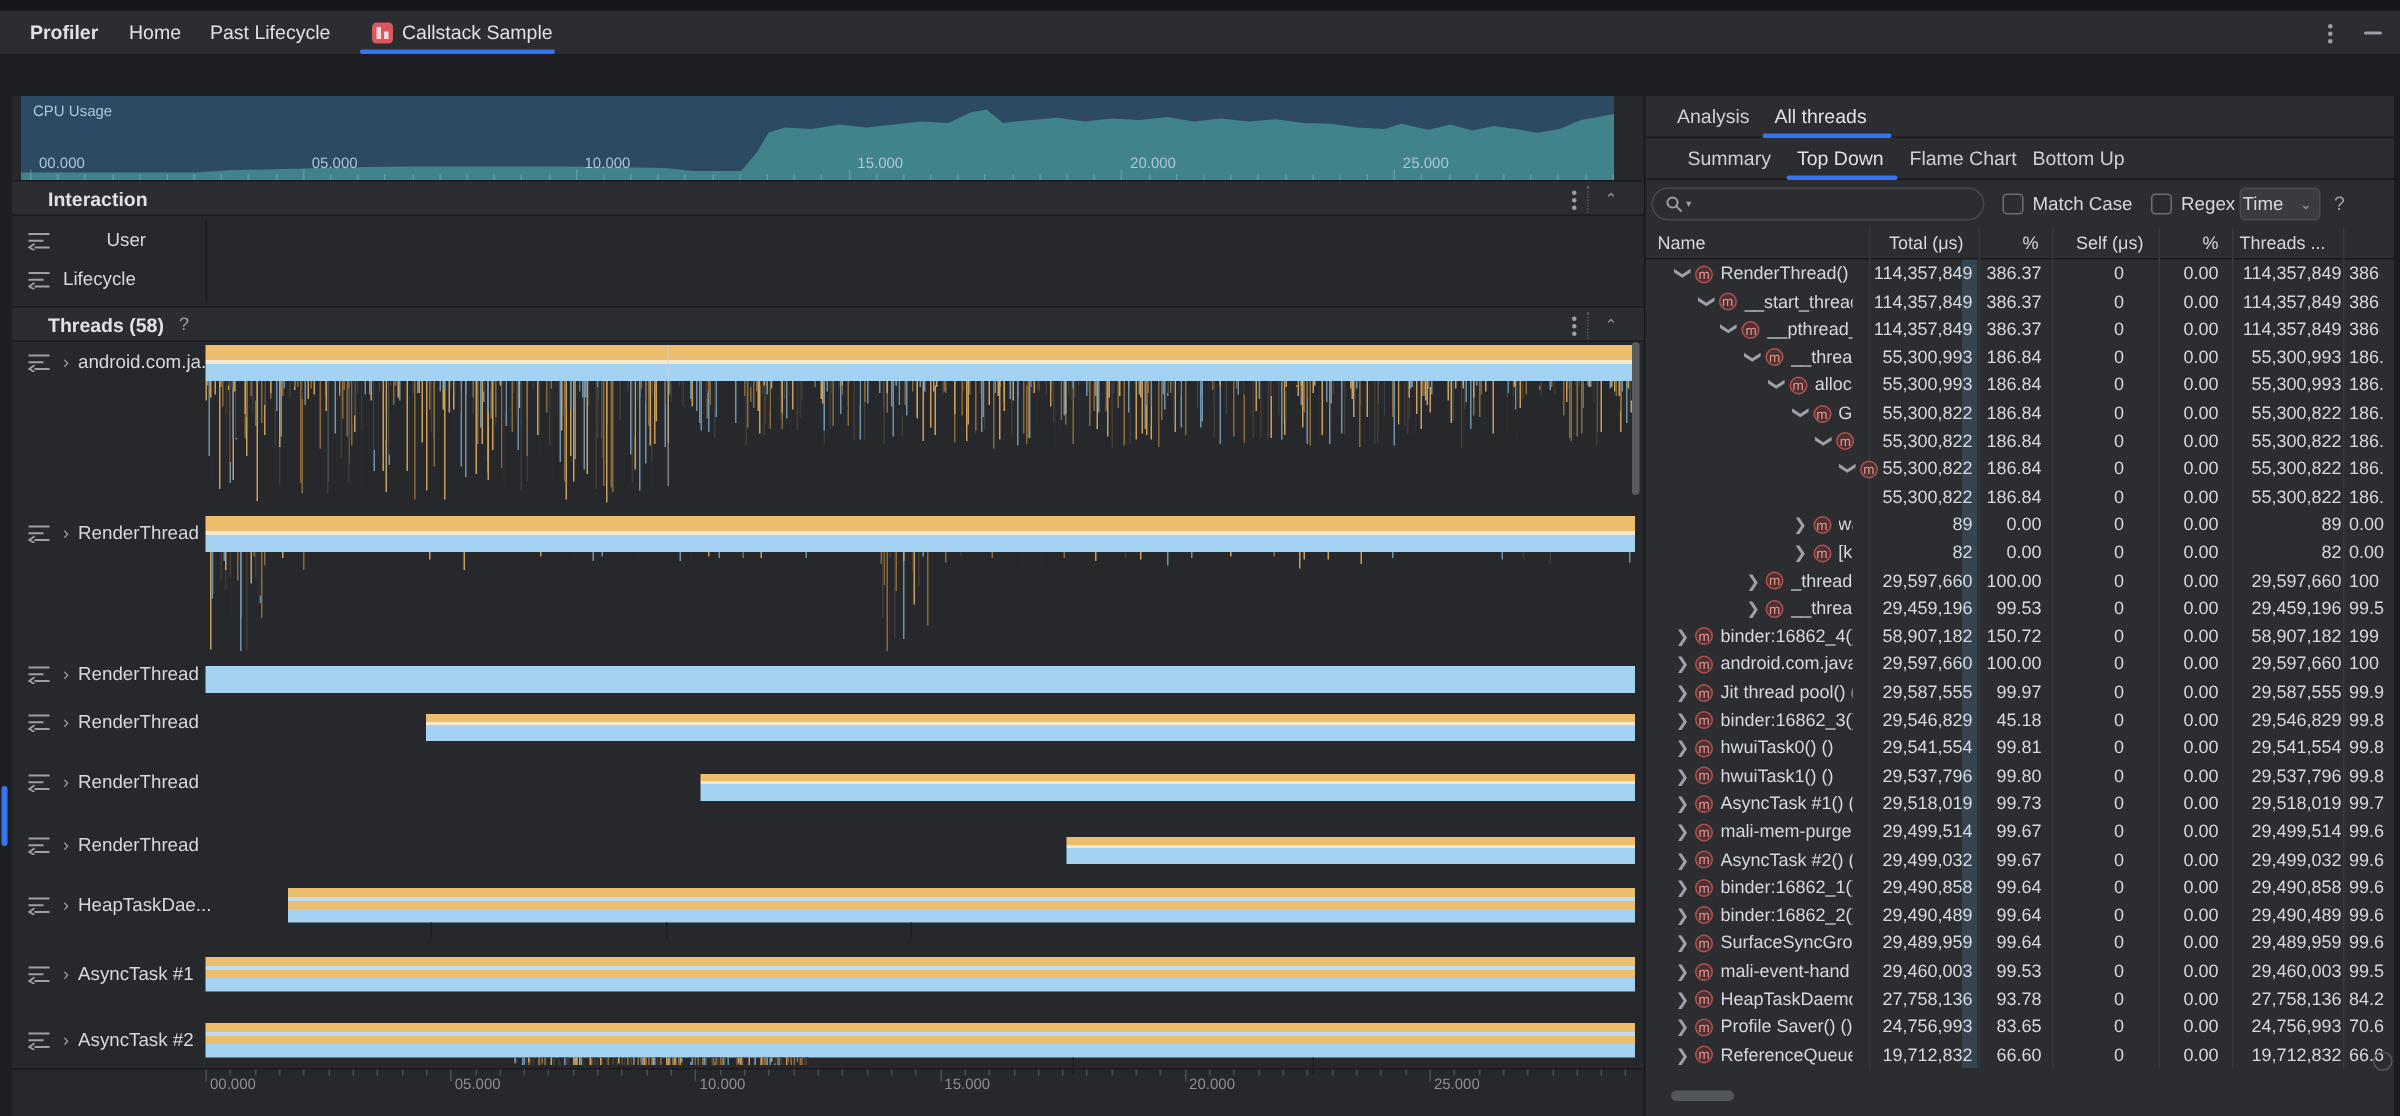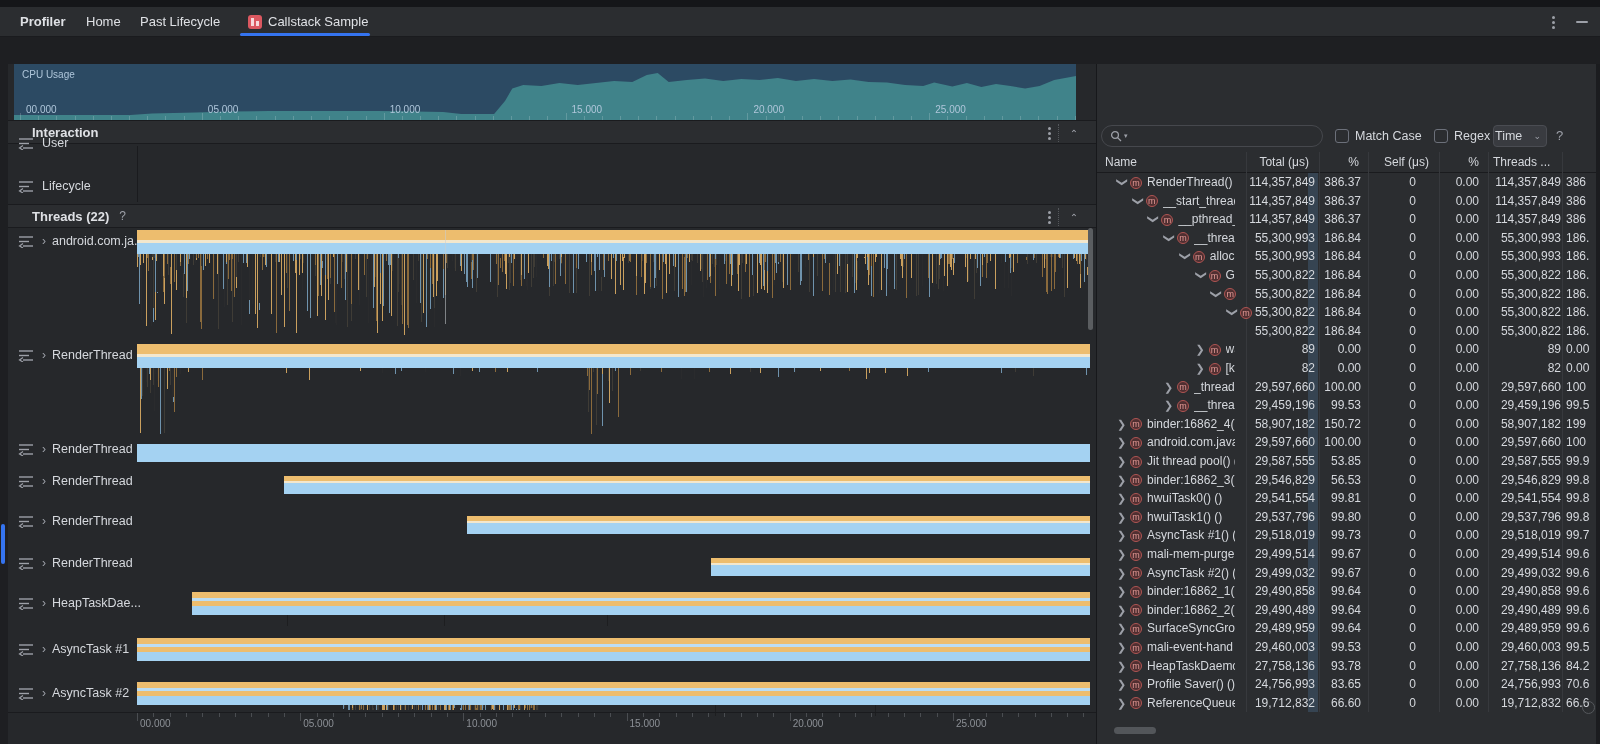--- a/index.html
+++ b/index.html
@@ -140,21 +140,21 @@
       <span class="sec-title">Interaction</span>
       <span class="kebab hdr-kebab">
           <i></i>
           <i></i>
           <i></i>
         </span>
       <span class="hdr-dotsep"></span>
       <span class="hdr-caret">⌃</span>
     </div>
     <div id="interaction-rows">
-        <div class="row-label" style="left: 10px; top: 72px;">
+        <div class="row-label" style="left: 10px; top: 89px; gap: 29px;">
           <svg class="track-ico" viewBox="0 0 16 13">
             <g stroke="#9DA0A8" stroke-width="1.4" fill="none">
               <line x1="1" y1="2" x2="15" y2="2"></line>
               <line x1="1" y1="6.5" x2="11" y2="6.5"></line>
               <line x1="5" y1="11" x2="15" y2="11"></line>
               <path d="M5 8.5 L1.5 11 L5 13" stroke-width="1.2"></path>
             </g>
           </svg>
           <span>User</span>
         </div>
@@ -166,21 +166,21 @@
               <line x1="5" y1="11" x2="15" y2="11"></line>
               <path d="M5 8.5 L1.5 11 L5 13" stroke-width="1.2"></path>
             </g>
           </svg>
           <span>Lifecycle</span>
         </div>
       </div>
     <div id="int-divider" style="top:82px;height:56px"></div>
 
     <div class="sec-hdr" style="top:140px">
-      <span class="sec-title">Threads (22)</span>
+      <span class="sec-title">Threads (58)</span>
       <span class="qmark">?</span>
       <span class="kebab hdr-kebab">
           <i></i>
           <i></i>
           <i></i>
         </span>
       <span class="hdr-dotsep"></span>
       <span class="hdr-caret">⌃</span>
     </div>
 
@@ -1401,20 +1401,44 @@
         <div class="ax-label" style="left: 132px;">00.000</div>
         <div class="ax-label" style="left: 295.185px;">05.000</div>
         <div class="ax-label" style="left: 458.37px;">10.000</div>
         <div class="ax-label" style="left: 621.555px;">15.000</div>
         <div class="ax-label" style="left: 784.74px;">20.000</div>
         <div class="ax-label" style="left: 947.925px;">25.000</div>
       </div>
   </div>
 
   <div class="abs" id="right">
+    <div class="rtab-row" style="top:0">
+      <div class="rtab" style="left:21px">
+          <span>Analysis</span>
+        </div>
+      <div class="rtab" style="left:86px;color:#DFE1E5">
+          <span>All threads</span>
+        </div>
+      <div class="runderline" style="left:78px;width:86px"></div>
+    </div>
+    <div class="rtab-row" style="top:28px">
+      <div class="rtab" style="left:28px">
+          <span>Summary</span>
+        </div>
+      <div class="rtab" style="left:101px;color:#DFE1E5">
+          <span>Top Down</span>
+        </div>
+      <div class="rtab" style="left:176px">
+          <span>Flame Chart</span>
+        </div>
+      <div class="rtab" style="left:258px">
+          <span>Bottom Up</span>
+        </div>
+      <div class="runderline" style="left:94px;width:74px"></div>
+    </div>
 
     <div id="searchrow">
       <div id="searchbox">
         <svg class="mag" viewBox="0 0 12 12">
           <circle cx="5" cy="5" r="3.4" fill="none" stroke="#9DA0A8" stroke-width="1.3"></circle>
           <line x1="7.6" y1="7.6" x2="11" y2="11" stroke="#9DA0A8" stroke-width="1.3"></line>
         </svg>
         <span class="mini-caret">▾</span>
         <input placeholder="" style="">
       </div>
@@ -1608,32 +1632,32 @@
           <div class="tcell" style="left: 271px; width: 48px;">0</div>
           <div class="tcell" style="left: 342px; width: 40px;">0.00</div>
           <div class="tcell" style="left: 391px; width: 73px;">29,597,660</div>
           <div class="tcell" style="left: 469px; width: 35px; text-align: left; overflow: hidden;">100</div>
         </div>
         <div class="trow" style="top: 279px;">
           <div class="tchev" style="left: 20px; transform: none;">❯</div>
           <div class="m-ico" style="left: 33px;">m</div>
           <div class="tname" style="left: 50px; width: 88px;">Jit thread pool() (</div>
           <div class="tcell" style="left: 150px; width: 68px;">29,587,555</div>
-          <div class="tcell" style="left: 222px; width: 42px;">53.85</div>
+          <div class="tcell" style="left: 222px; width: 42px;">99.97</div>
           <div class="tcell" style="left: 271px; width: 48px;">0</div>
           <div class="tcell" style="left: 342px; width: 40px;">0.00</div>
           <div class="tcell" style="left: 391px; width: 73px;">29,587,555</div>
           <div class="tcell" style="left: 469px; width: 35px; text-align: left; overflow: hidden;">99.9</div>
         </div>
         <div class="trow" style="top: 297.6px;">
           <div class="tchev" style="left: 20px; transform: none;">❯</div>
           <div class="m-ico" style="left: 33px;">m</div>
           <div class="tname" style="left: 50px; width: 88px;">binder:16862_3()</div>
           <div class="tcell" style="left: 150px; width: 68px;">29,546,829</div>
-          <div class="tcell" style="left: 222px; width: 42px;">56.53</div>
+          <div class="tcell" style="left: 222px; width: 42px;">45.18</div>
           <div class="tcell" style="left: 271px; width: 48px;">0</div>
           <div class="tcell" style="left: 342px; width: 40px;">0.00</div>
           <div class="tcell" style="left: 391px; width: 73px;">29,546,829</div>
           <div class="tcell" style="left: 469px; width: 35px; text-align: left; overflow: hidden;">99.8</div>
         </div>
         <div class="trow" style="top: 316.2px;">
           <div class="tchev" style="left: 20px; transform: none;">❯</div>
           <div class="m-ico" style="left: 33px;">m</div>
           <div class="tname" style="left: 50px; width: 88px;">hwuiTask0() ()</div>
           <div class="tcell" style="left: 150px; width: 68px;">29,541,554</div>

